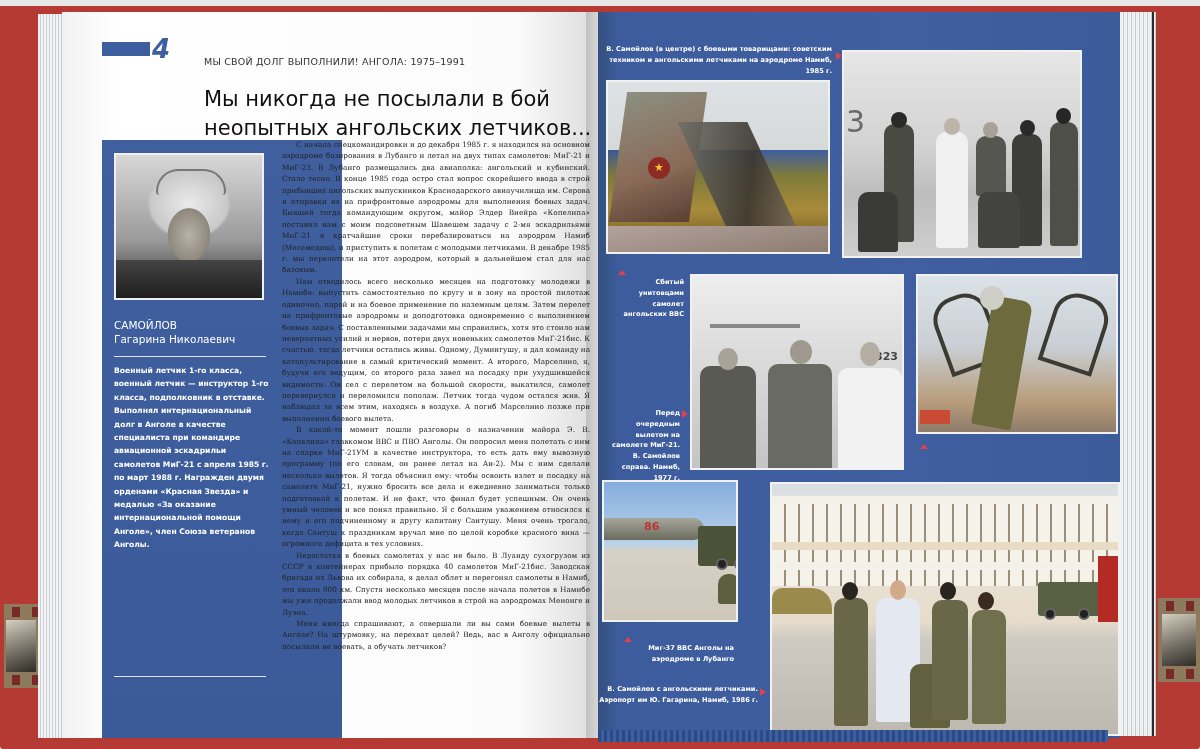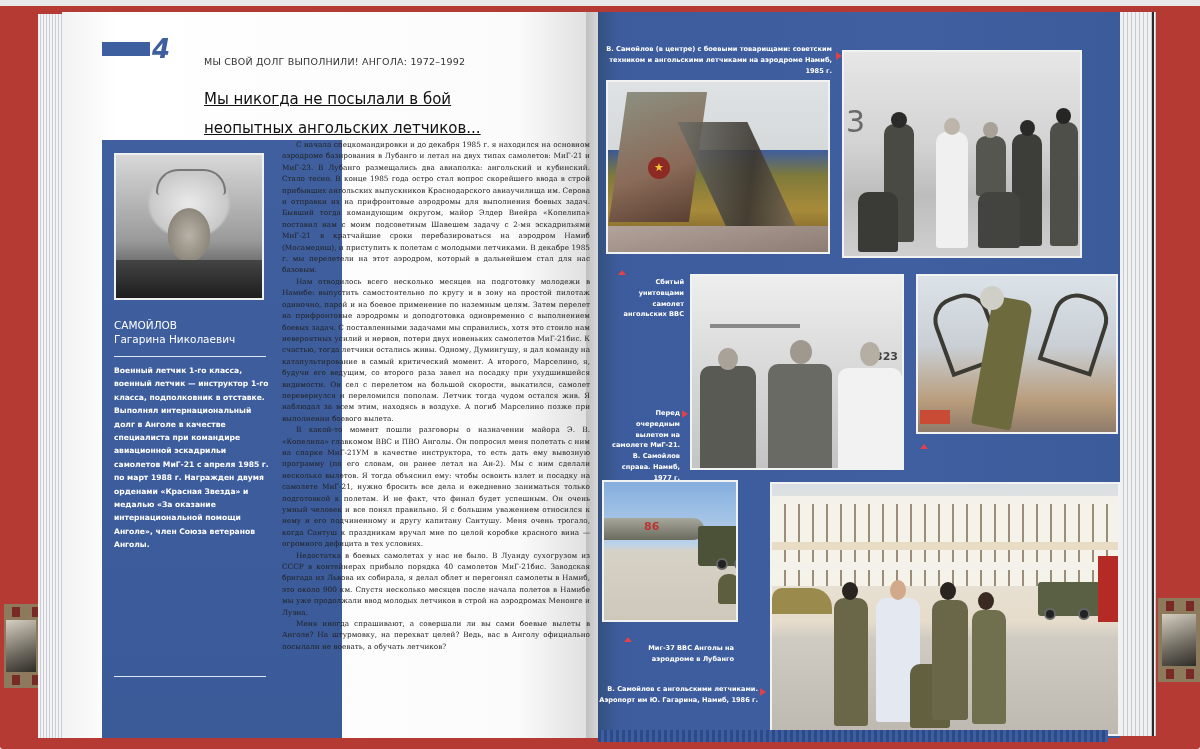--- a/index.html
+++ b/index.html
@@ -20,21 +20,21 @@
   
   .stack-left { position: absolute; left: 38px; top: 14px; width: 30px; height: 724px; background: repeating-linear-gradient(90deg, #f4f4f4 0 2px, #c9ccd6 2px 3px); }
   .stack-right { position: absolute; left: 1120px; top: 12px; width: 36px; height: 724px; background: repeating-linear-gradient(90deg, #f1f1f1 0 3px, #c8cad2 3px 4px); }
   .stack-right .dark { position: absolute; right: 2px; top: 0; bottom: 0; width: 2px; background: #2a2a2a; }
 
   
   .page-left { position: absolute; left: 62px; top: 12px; width: 536px; height: 726px; background: linear-gradient(90deg, #f2f2f2 0%, #ffffff 10%, #fbfbfb 85%, #dcdcdc 100%); }
   .chapter-bar { position: absolute; left: 40px; top: 30px; width: 48px; height: 14px; background: #3d5e9f; }
   .chapter-num { position: absolute; left: 90px; top: 23px; font-family: "DejaVu Sans", sans-serif; font-weight: bold; font-style: italic; font-size: 26px; color: #3d5e9f; line-height: 28px; }
   .running-head { position: absolute; left: 142px; top: 44px; font-family: "DejaVu Sans", sans-serif; font-size: 9.5px; color: #333; letter-spacing: 0.2px; }
-  .title { position: absolute; left: 142px; top: 73px; width: 400px; font-family: "DejaVu Sans", sans-serif; font-size: 15px; line-height: 29px; color: #111; text-decoration: underline; }
+  .title { position: absolute; left: 142px; top: 73px; width: 400px; font-family: "DejaVu Sans", sans-serif; font-size: 21px; line-height: 29px; color: #111; }
 
   .bio-panel { position: absolute; left: 40px; top: 128px; width: 240px; height: 598px; background: linear-gradient(180deg, #3f5f9f 0%, #3c5c9c 60%, #3a5a98 100%); }
   .portrait { position: absolute; left: 12px; top: 13px; width: 150px; height: 147px; border: 2px solid #f0f0f0; background:
       radial-gradient(ellipse 38px 48px at 50% 56%, #b8b2a8 0%, #8d877c 55%, transparent 57%),
       radial-gradient(ellipse 70px 60px at 50% 34%, #eaeaea 0%, #c9c9c9 55%, transparent 60%),
       linear-gradient(180deg, #d8d8d8 0%, #9a9a9a 60%, #2a2a2a 100%); }
   .portrait .visor { position: absolute; left: 40px; top: 14px; width: 70px; height: 26px; border-radius: 35px 35px 6px 6px; border: 2px solid #777; border-bottom: none; }
   .portrait .harness { position: absolute; left: 0; right: 0; bottom: 0; height: 38px; background: linear-gradient(180deg, #444 0%, #1e1e1e 100%); }
   .bio-name { position: absolute; left: 12px; top: 178px; width: 150px; color: #fff; font-family: "DejaVu Sans", sans-serif; font-weight: normal; font-size: 10.5px; line-height: 14px; }
   .bio-rule { position: absolute; left: 12px; width: 152px; height: 1px; background: #dfe6f3; }
@@ -95,21 +95,21 @@
 </div>
 
 <div class="stack-left"></div>
 <div class="stack-right">
     <div class="dark"></div>
   </div>
 
 <div class="page-left">
   <div class="chapter-bar"></div>
   <div class="chapter-num">4</div>
-  <div class="running-head">МЫ СВОЙ ДОЛГ ВЫПОЛНИЛИ! АНГОЛА: 1972–1992</div>
+  <div class="running-head">МЫ СВОЙ ДОЛГ ВЫПОЛНИЛИ! АНГОЛА: 1975–1991</div>
   <div class="title">
     <div>Мы никогда не посылали в бой</div>
     <div>неопытных ангольских летчиков...</div>
   </div>
 
   <div class="bio-panel">
     <div class="portrait">
       <div class="visor"></div>
       <div class="harness"></div>
     </div>

